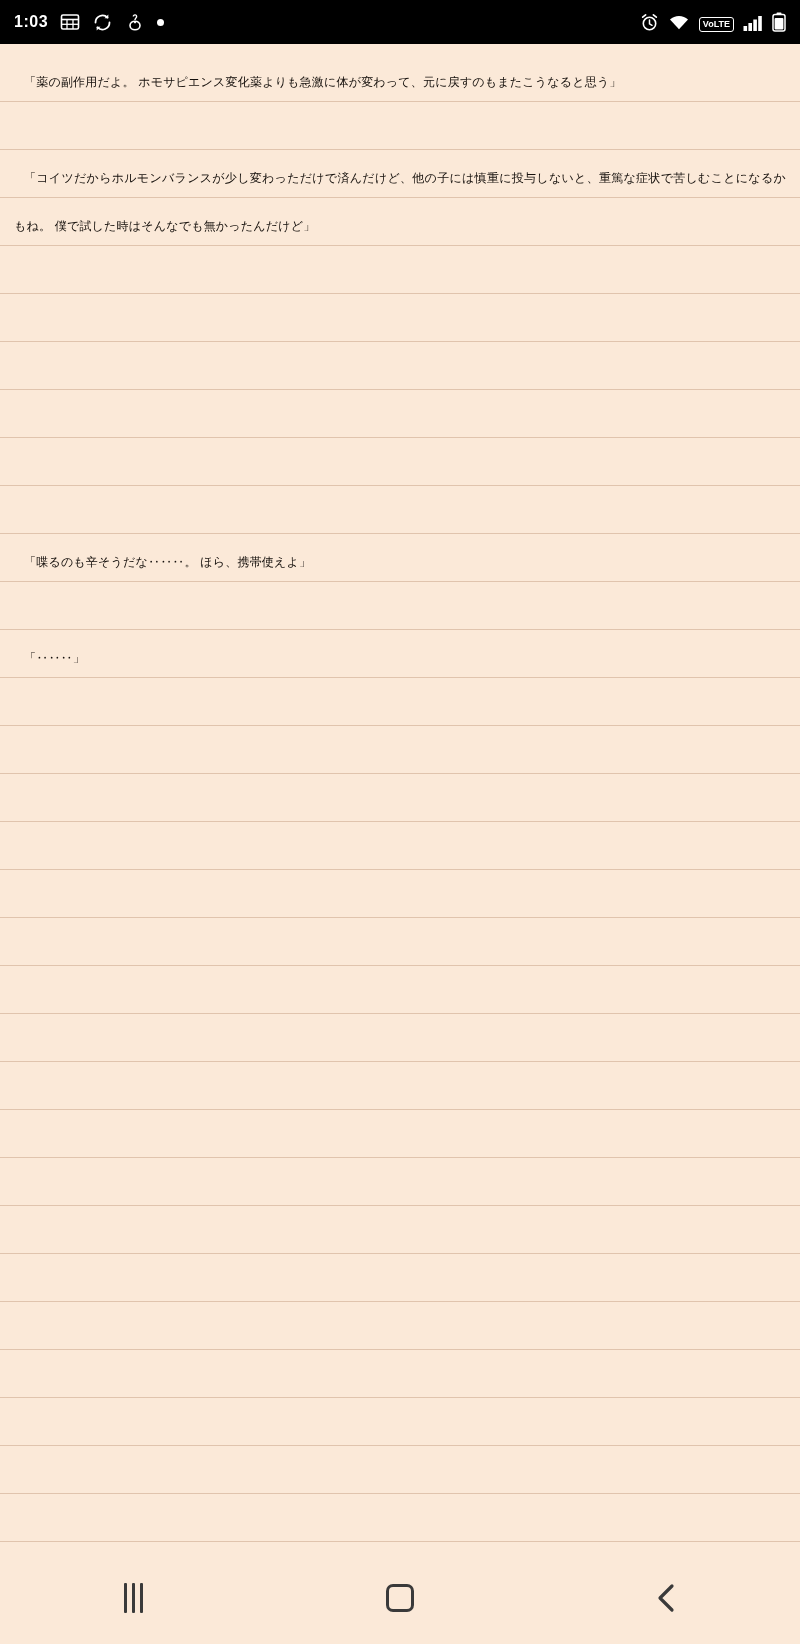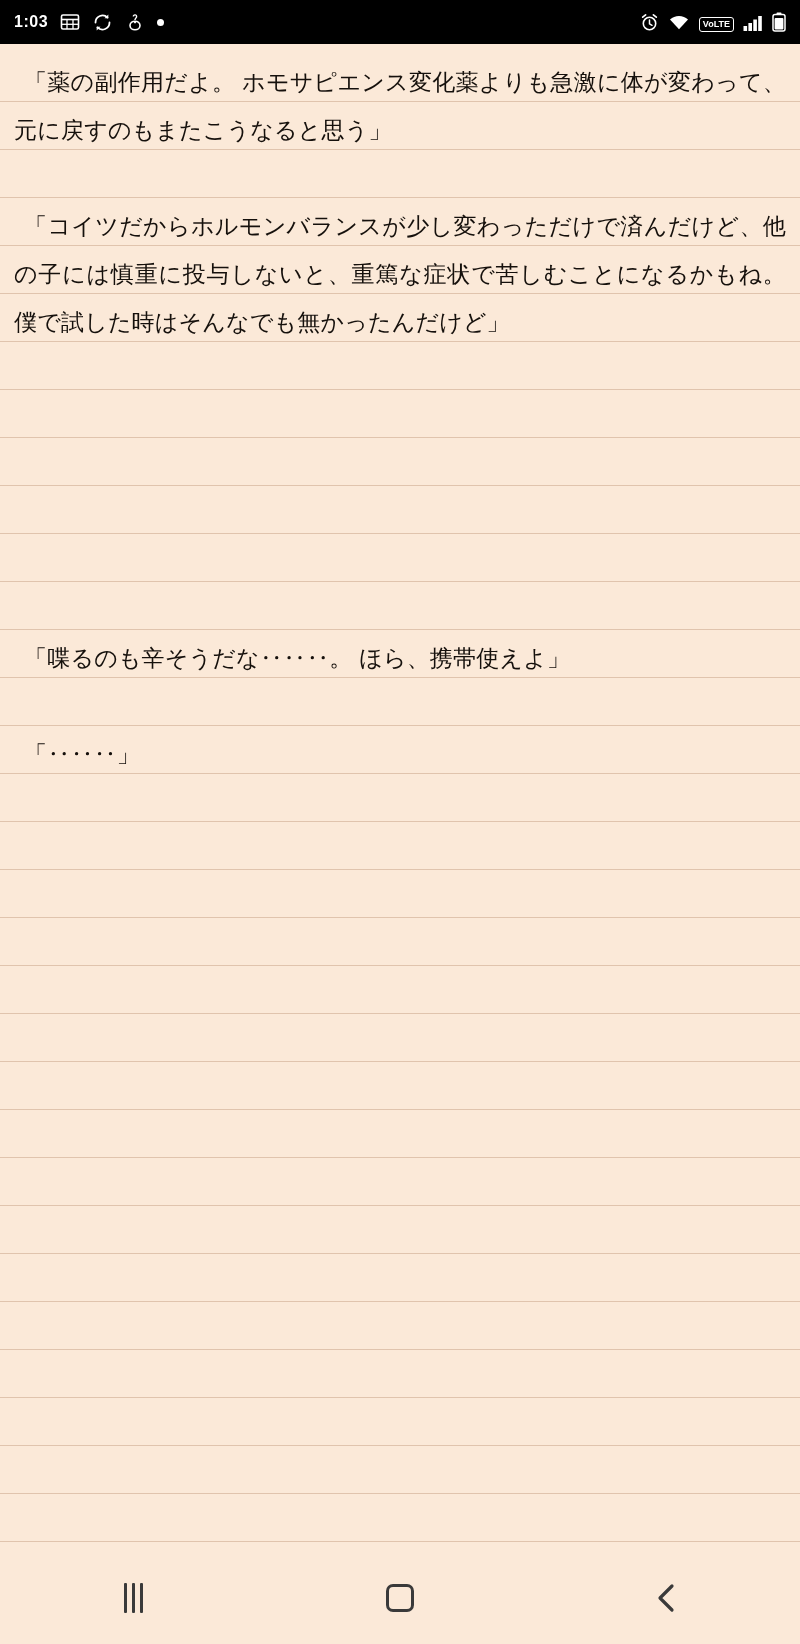--- a/index.html
+++ b/index.html
@@ -47,21 +47,21 @@
       rgba(0,0,0,0) 0px,
       rgba(0,0,0,0) 47px,
       rgba(190,150,120,0.45) 47px,
       rgba(190,150,120,0.45) 48px
     );
     background-position:0 10px;
     pointer-events:none;
   }
   .content { position:relative; }
   .para {
-    font-size:23px;
+    font-size:12px;
     line-height:48px;
     color:#15100c;
     letter-spacing:0.2px;
     text-align:justify;
     white-space:pre-wrap;
     word-break:break-all;
   }
   .para.indent { text-indent:10px; }
   .para.blank { height:48px; }
 

